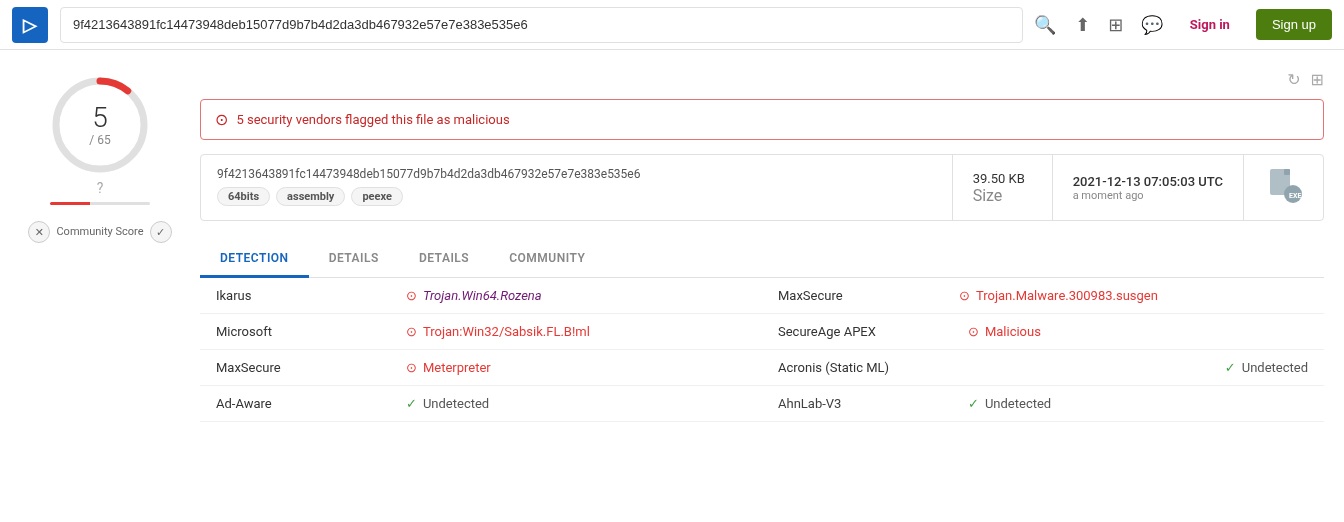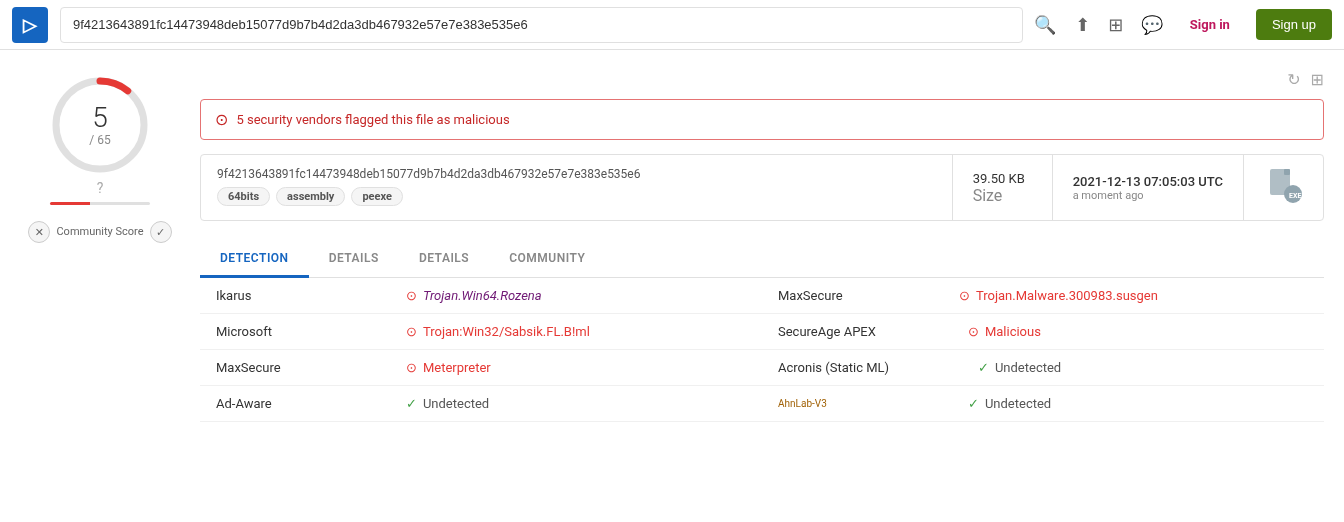--- a/index.html
+++ b/index.html
@@ -399,29 +399,29 @@
               <span style="color: rgb(229, 57, 53);">Trojan.Malware.300983.susgen</span>
             </div>
           </div>
           <div style="display: flex; align-items: center; padding: 10px 16px; border-bottom: 1px solid rgb(240, 240, 240); gap: 10px;">
             <div style="width: 180px; font-size: 13px; color: rgb(51, 51, 51); flex-shrink: 0;">SecureAge APEX</div>
             <div style="display: flex; align-items: center; gap: 6px; font-size: 13px;">
               <span style="color: rgb(229, 57, 53);">⊙</span>
               <span style="color: rgb(229, 57, 53);">Malicious</span>
             </div>
           </div>
-          <div style="display: flex; align-items: center; padding: 10px 16px; border-bottom: 1px solid rgb(240, 240, 240); gap: 20px;">
+          <div style="display: flex; align-items: center; padding: 10px 16px; border-bottom: 1px solid rgb(240, 240, 240); gap: 28px; justify-content: space-between;">
             <div style="width: 180px; font-size: 13px; color: rgb(51, 51, 51); flex-shrink: 0;">Acronis (Static ML)</div>
             <div style="display: flex; align-items: center; gap: 6px; font-size: 13px;">
               <span style="color: rgb(67, 160, 71);">✓</span>
               <span style="color: rgb(85, 85, 85);">Undetected</span>
             </div>
           </div>
           <div style="display: flex; align-items: center; padding: 10px 16px; border-bottom: 1px solid rgb(240, 240, 240); gap: 10px;">
-            <div style="width: 180px; font-size: 10px; color: #a16207; flex-shrink: 0;">AhnLab-V3</div>
+            <div style="width: 180px; font-size: 13px; color: #404040; flex-shrink: 0;">AhnLab-V3</div>
             <div style="display: flex; align-items: center; gap: 6px; font-size: 13px;">
               <span style="color: rgb(67, 160, 71);">✓</span>
               <span style="color: rgb(85, 85, 85);">Undetected</span>
             </div>
           </div>
         </div>
     </div>
 
   </div>
 </div>

